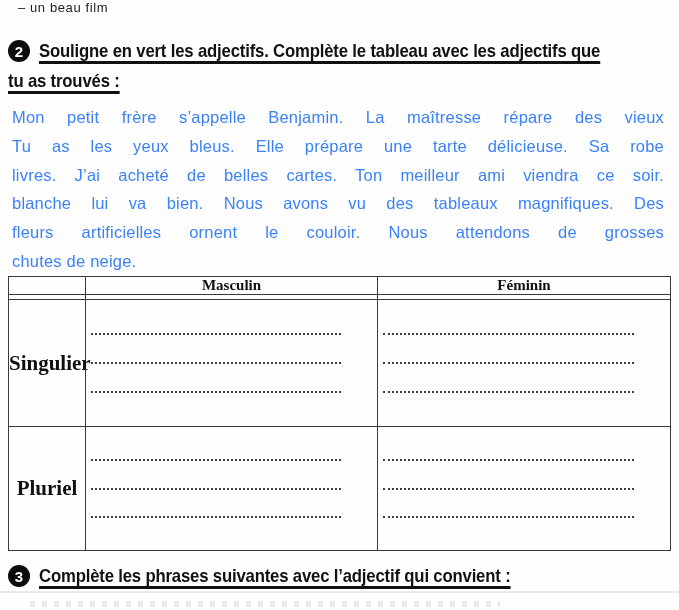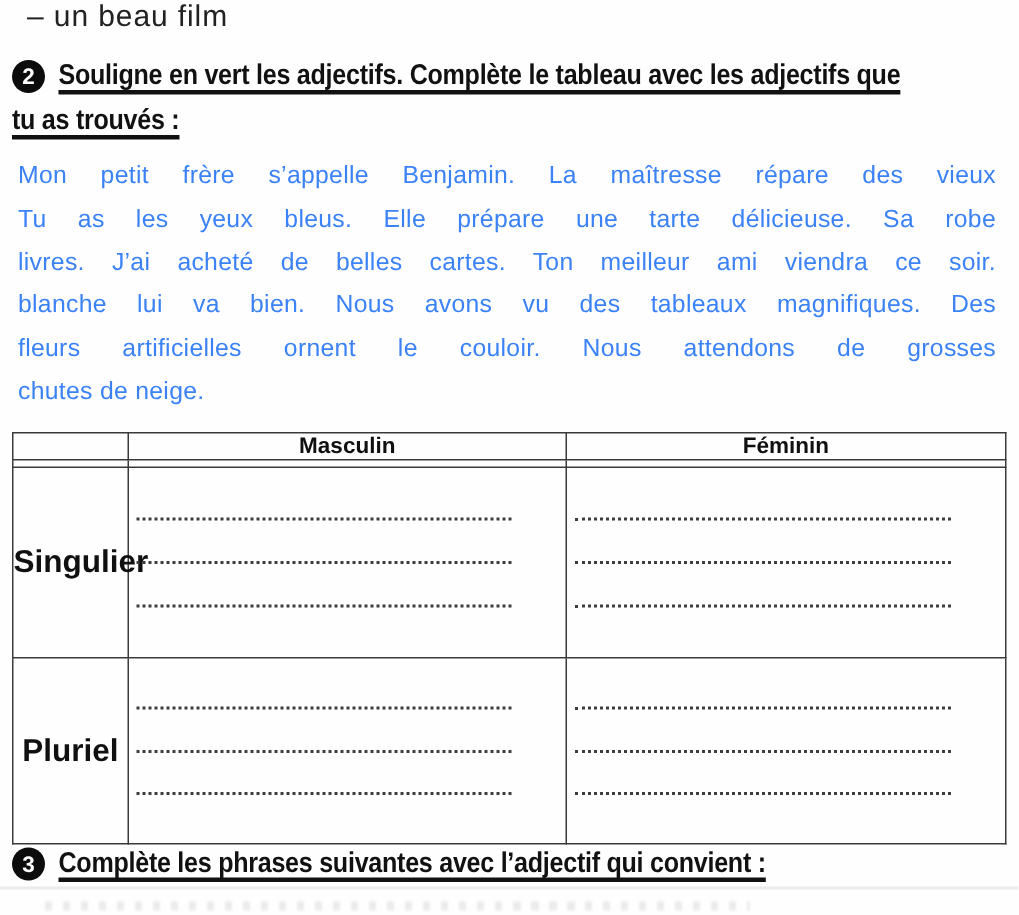--- a/index.html
+++ b/index.html
@@ -11,21 +11,21 @@
     background: #fefefe;
     overflow: hidden;
     font-family: "Liberation Sans", "DejaVu Sans", sans-serif;
     color: #1b1b1b;
   }
 
   
   .intro-line {
     position: absolute;
     left: 18px; top: 0px;
-    font-size: 20px;
+    font-size: 13px;
     letter-spacing: 0.6px;
     color: #222;
     white-space: nowrap;
   }
 
   
   .task {
     position: absolute;
     left: 8px;
     display: block;
@@ -75,25 +75,25 @@
     line-height: 28.8px;
     color: #3b82f6;
     letter-spacing: 0.2px;
   }
   .pline { text-align: justify; text-align-last: justify; }
   .pline.last { text-align-last: left; }
 
   
   .adj-table {
     position: absolute;
-    left: 8px; top: 288px;
+    left: 8px; top: 276px;
     width: 662px;
     border-collapse: collapse;
     table-layout: fixed;
-    font-family: Liberation Sans, sans-serif;
+    font-family: Liberation Serif, serif;
   }
   .adj-table td {
     border: 1.5px solid #3a3a3a;
     padding: 0;
     vertical-align: middle;
   }
   .head-row td {
     height: 17px;
     text-align: center;
     font-weight: bold;

